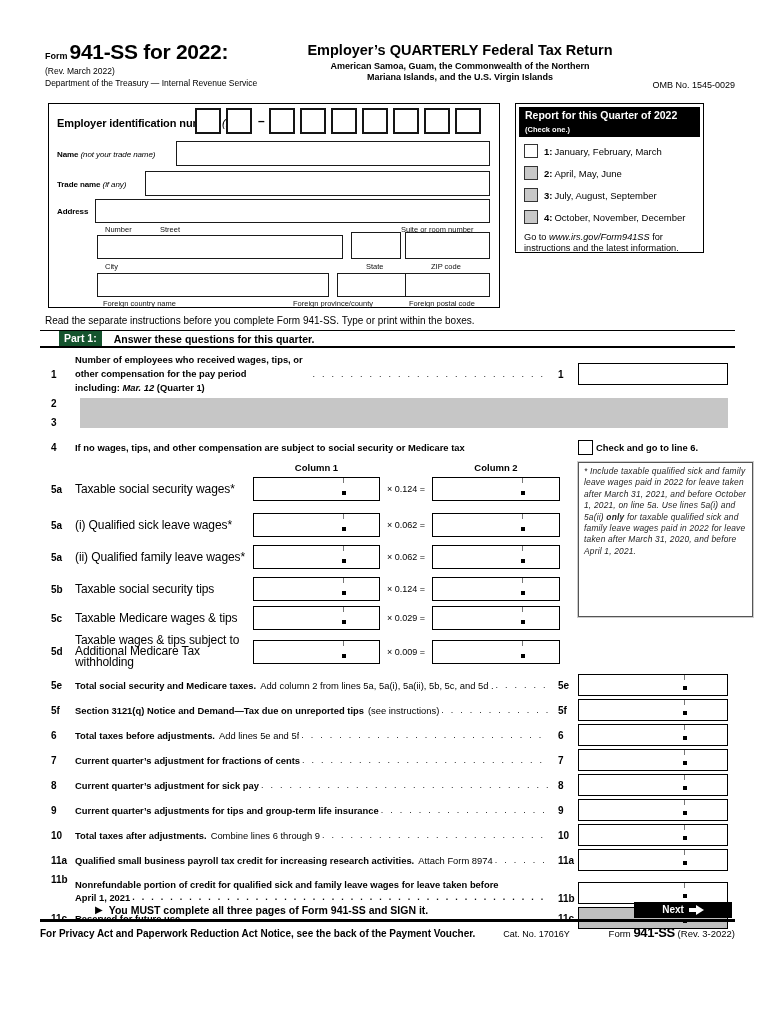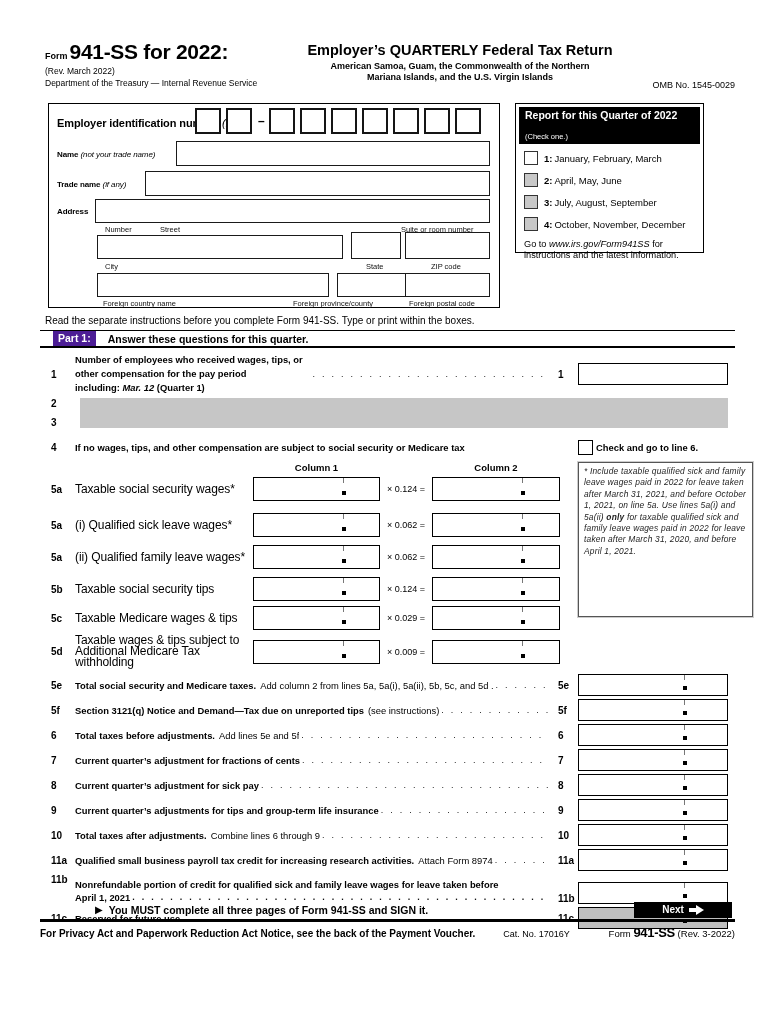--- a/index.html
+++ b/index.html
@@ -25,33 +25,33 @@
   .sublbl { position:absolute; font-size:7.5px; color:#111; white-space:nowrap; }
   .fbox { position:absolute; border:1.5px solid #1a1a1a; background:#fff; }
   .ein-row { position:absolute; left:146px; top:4px; display:flex; align-items:center; }
   .ein-cell { width:26px; height:26px; border:2px solid #151515; background:#fff; margin-right:5px; }
   .ein-dash { font-weight:bold; font-size:12px; margin:0 4px 0 1px; }
 
   
   .qbox { position:absolute; left:515px; top:103px; width:189px; height:150px; border:1.5px solid #000; }
   .qhead { margin:3px; background:#000; color:#fff; padding:2px 6px 3px 6px; }
   .qhead-title { font-size:10.5px; font-weight:bold; }
-  .qhead-sub { font-size:7.5px; font-weight:normal; margin-top:11px; }
+  .qhead-sub { font-size:7.5px; font-weight:bold; margin-top:4px; }
   .qopt { display:flex; align-items:center; margin:0 0 8px 8px; }
   .qopts { padding-top:4px; }
   .cb { width:14px; height:14px; border:1.5px solid #333; background:#fff; flex:none; }
   .cb.gray { background:#c8c8c8; }
   .qopt-lbl { font-size:9.5px; margin-left:6px; white-space:nowrap; }
   .qopt-lbl b { margin-right:2px; }
   .qgoto { font-size:9.2px; line-height:10.5px; padding-left:8px; margin-top:1px; }
 
   
   .read-inst { position:absolute; left:45px; top:315px; font-size:10px; }
   .part1 { position:absolute; left:40px; right:33px; top:330px; height:18px; border-top:1.5px solid #000; border-bottom:2.5px solid #000; display:flex; align-items:center; }
-  .part-chip { background:#4c1d95; color:#fff; font-weight:bold; font-size:10.5px; padding:1px 5px 2px 5px; margin-left:13px; }
+  .part-chip { background:#14532d; color:#fff; font-weight:bold; font-size:10.5px; padding:1px 5px 2px 5px; margin-left:19px; }
   .part-title { font-weight:bold; font-size:10.5px; margin-left:12px; }
 
   
   .lines { position:absolute; left:45px; top:353px; width:683px; }
   .lnum { width:30px; flex:none; font-weight:bold; font-size:10px; padding-left:6px; }
   .anum { width:28px; flex:none; font-weight:bold; font-size:10px; text-align:left; padding-left:8px; }
   .abox { width:150px; height:22px; flex:none; border:1.5px solid #000; position:relative; background:#fff; }
   .abox.gray { background:#bfbfbf; }
   .cbox { width:127px; height:24px; flex:none; border:1.5px solid #000; position:relative; background:#fff; }
   .tick { position:absolute; left:71%; top:0; width:1px; height:5px; background:#777; }

